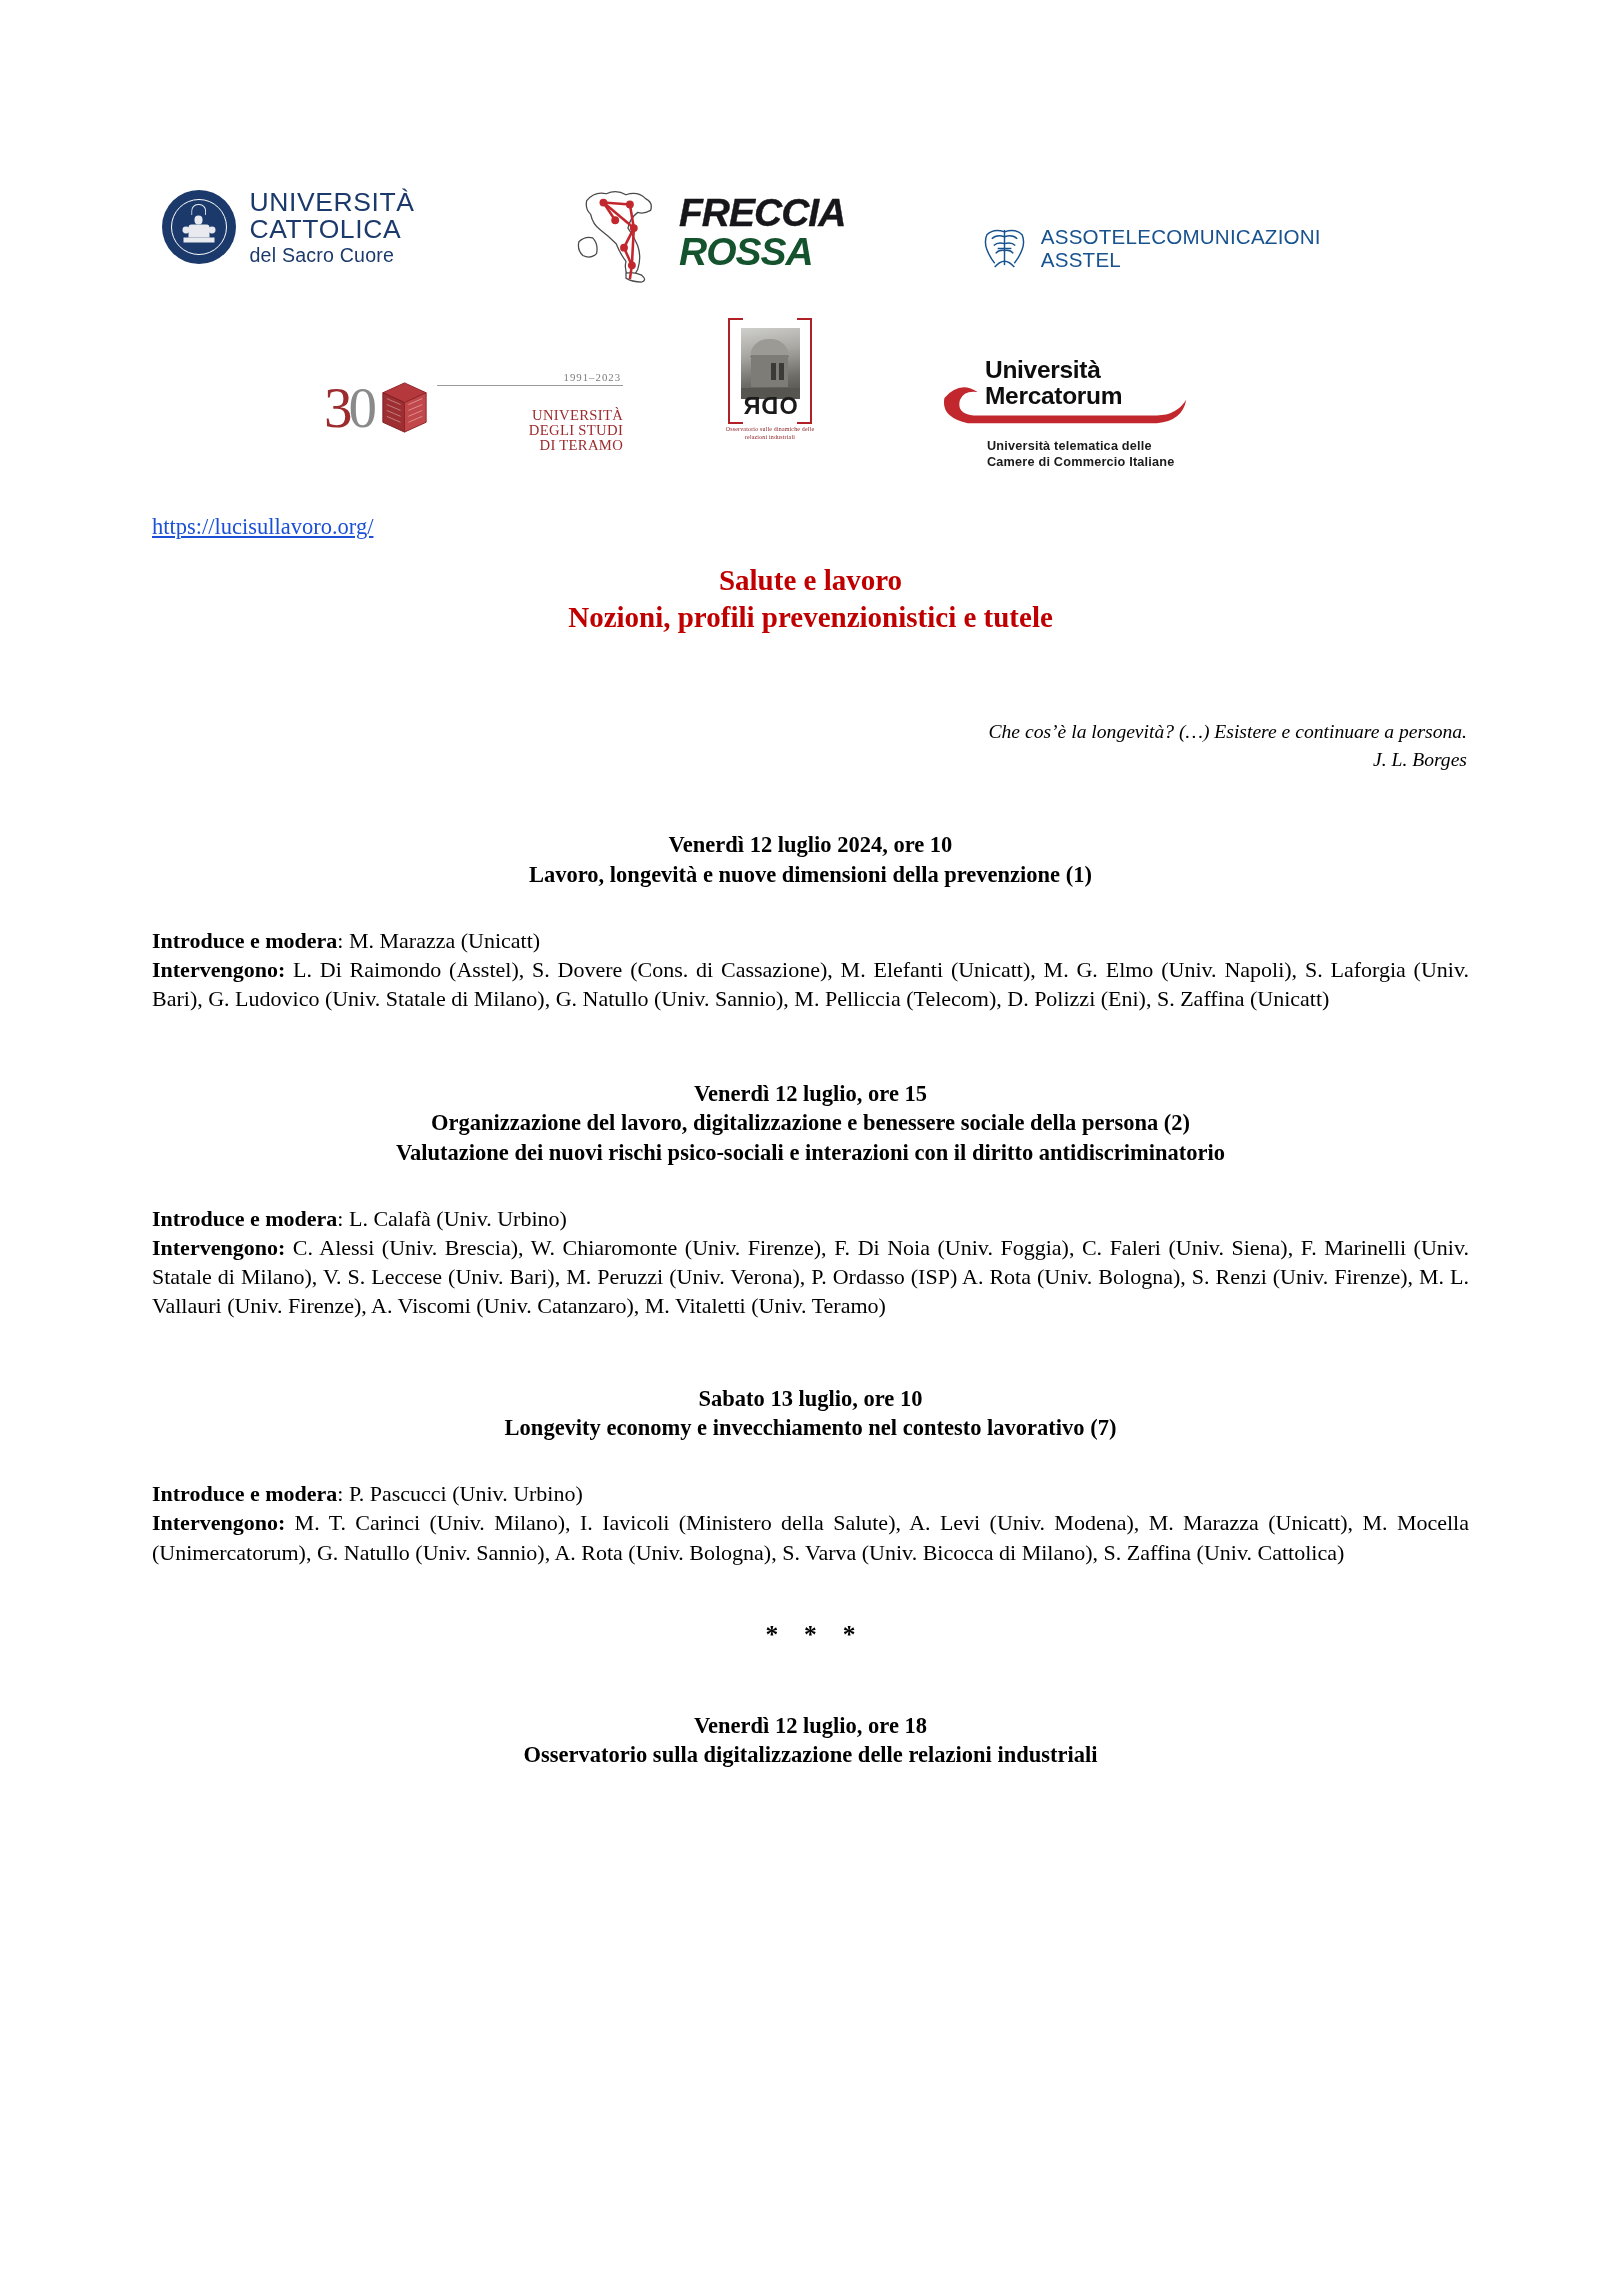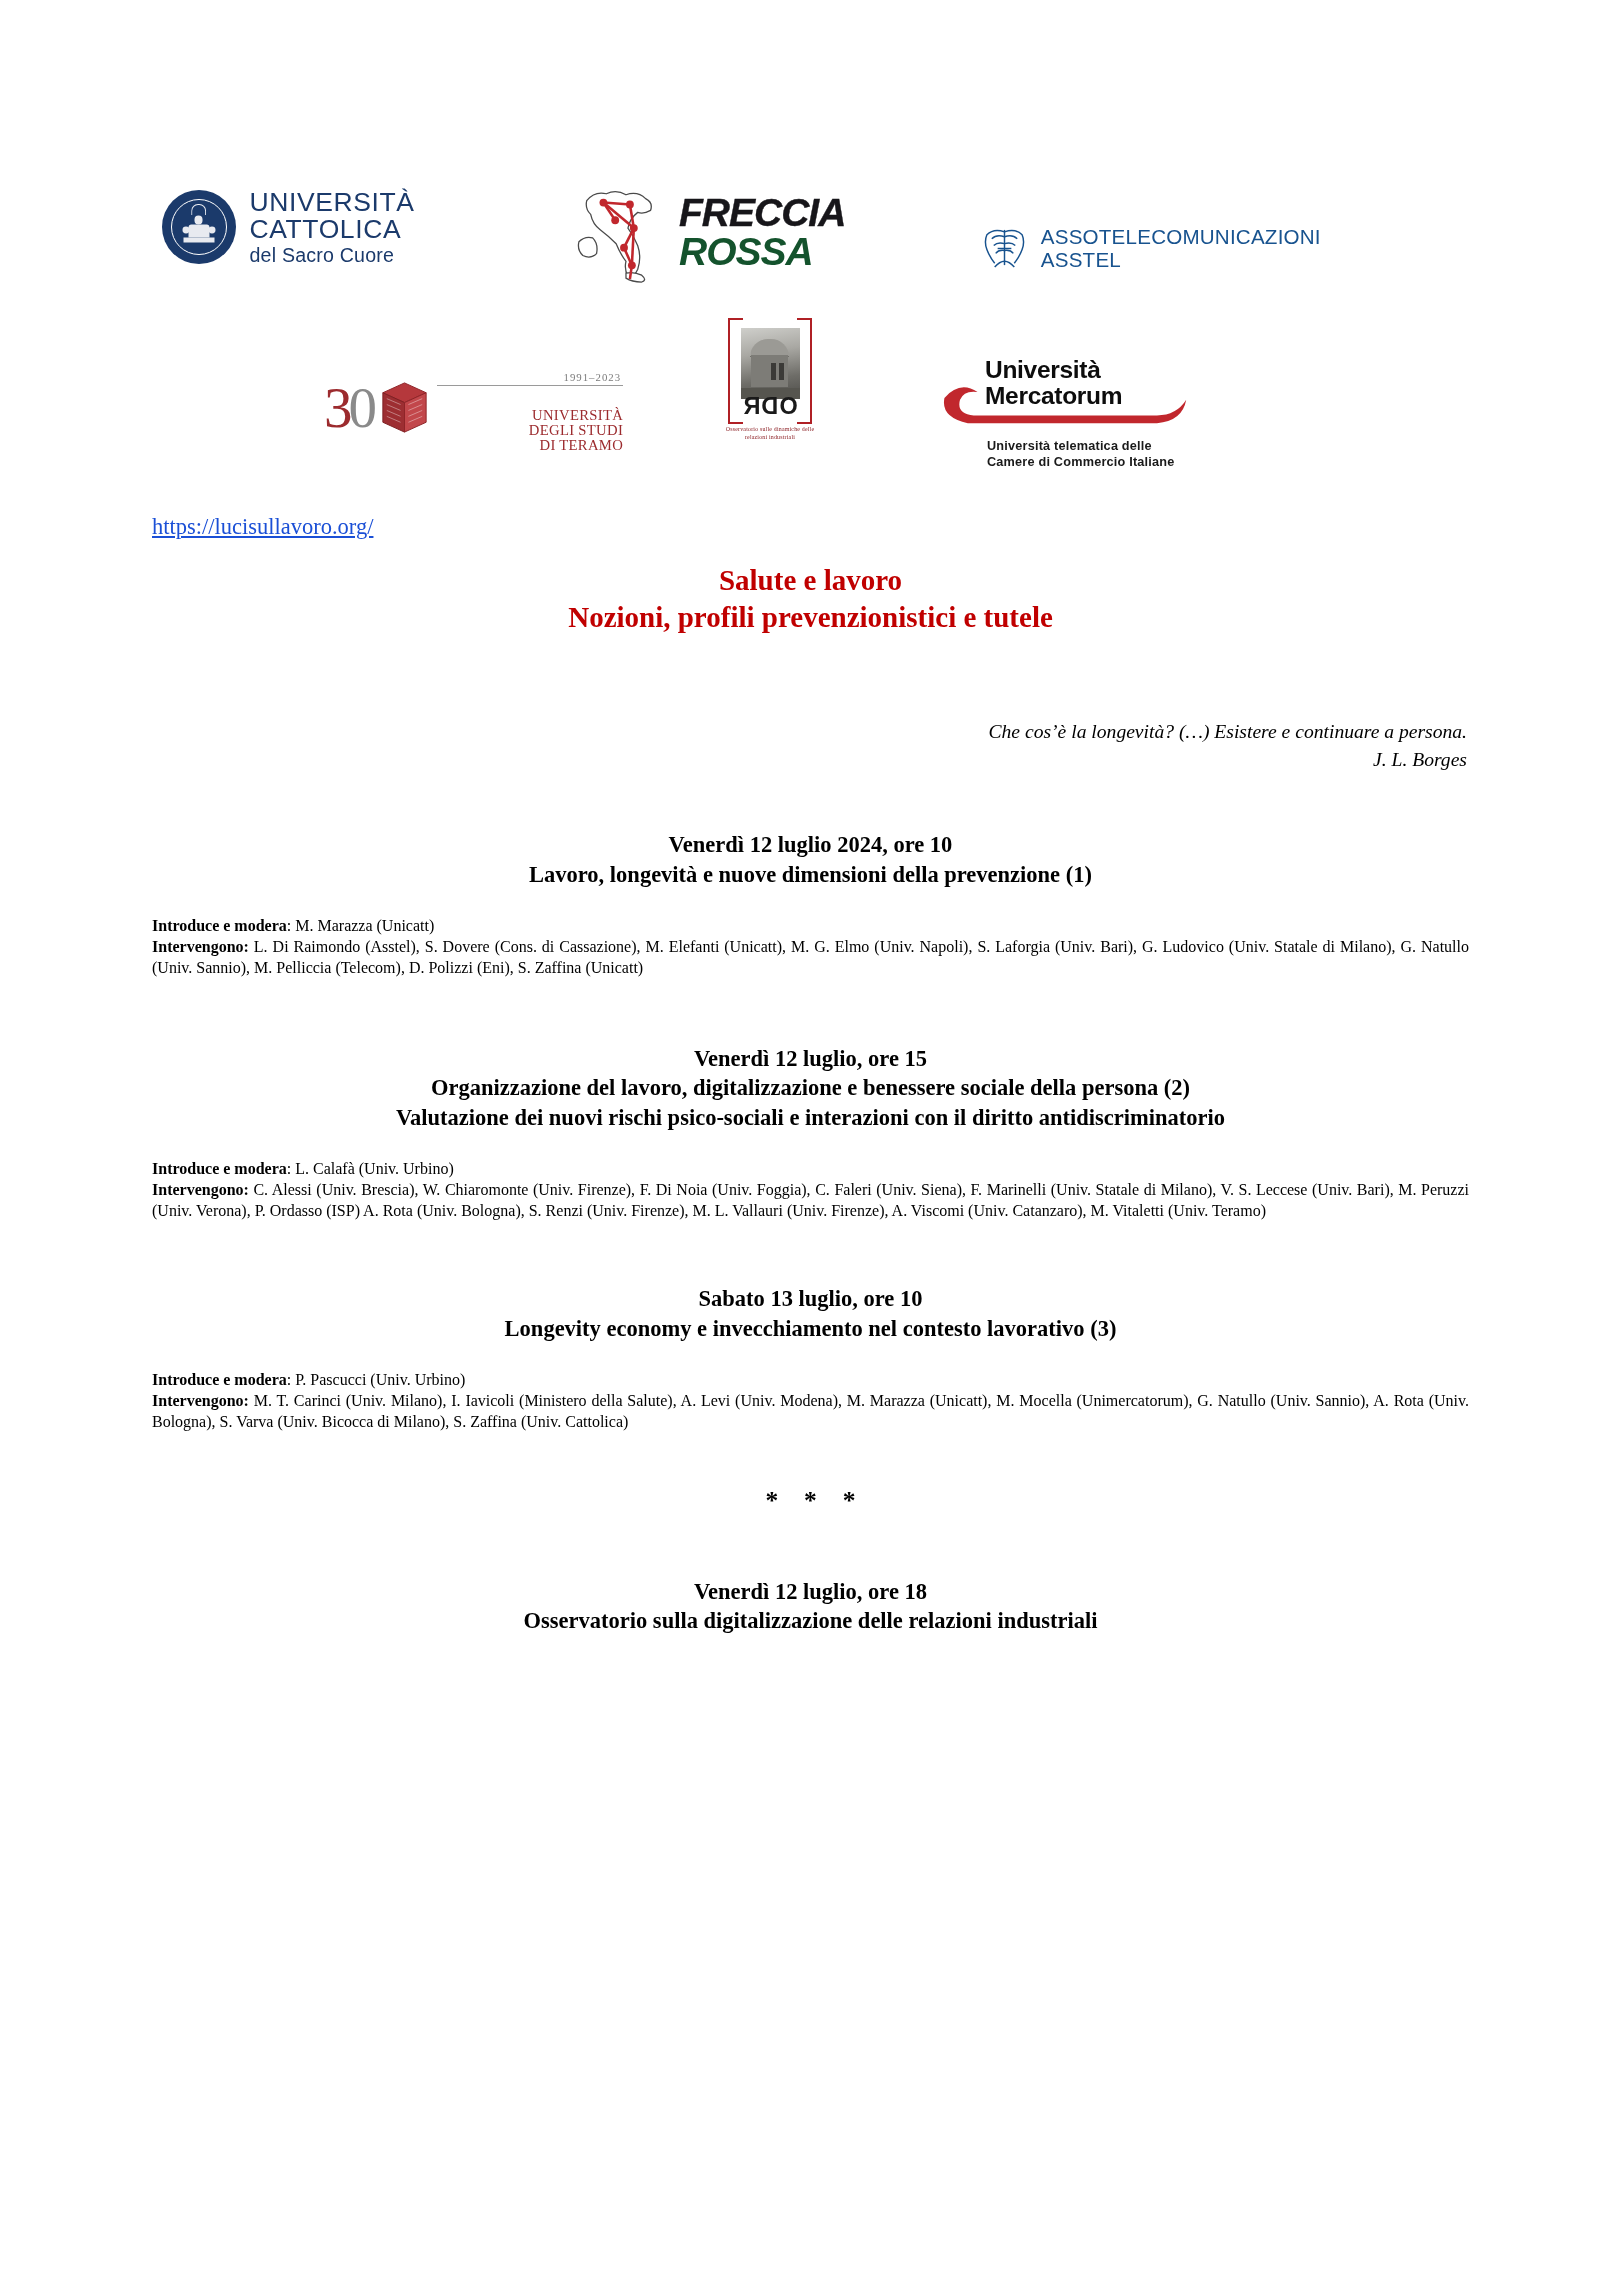--- a/index.html
+++ b/index.html
@@ -310,22 +310,22 @@
     font-weight: bold;
     font-size: 22.5px;
     line-height: 1.32;
   }
   .s1-head { margin-top: 57px; }
   .s2-head { margin-top: 65px; }
   .s3-head { margin-top: 63px; }
   .obs-head { margin-top: 61px; }
 
   .people {
-    margin-top: 25px;
-    font-size: 16px;
+    margin-top: 36px;
+    font-size: 22px;
     line-height: 1.33;
     text-align: justify;
     text-justify: inter-word;
   }
   .people p { margin: 0; }
   .people b { font-weight: bold; }
 
   .stars {
     text-align: center;
     font-size: 25.5px;
@@ -508,21 +508,21 @@
     </div>
     <div class="people">
       <p><b>Introduce e modera</b><span>: L. Calafà (Univ. Urbino)</span></p>
       <p><b>Intervengono:</b><span> C. Alessi (Univ. Brescia), W. Chiaromonte (Univ. Firenze), F. Di Noia (Univ. Foggia), C. Faleri (Univ. Siena), F. Marinelli (Univ. Statale di Milano), V. S. Leccese (Univ. Bari), M. Peruzzi (Univ. Verona), P. Ordasso (ISP) A. Rota (Univ. Bologna), S. Renzi (Univ. Firenze), M. L. Vallauri (Univ. Firenze), A. Viscomi (Univ. Catanzaro), M. Vitaletti (Univ. Teramo)</span></p>
     </div>
   </div>
 
   <div class="session">
     <div class="session-head s3-head">
       <div>Sabato 13 luglio, ore 10</div>
-      <div>Longevity economy e invecchiamento nel contesto lavorativo (3)</div>
+      <div>Longevity economy e invecchiamento nel contesto lavorativo (7)</div>
     </div>
     <div class="people">
       <p><b>Introduce e modera</b><span>: P. Pascucci (Univ. Urbino)</span></p>
       <p><b>Intervengono:</b><span> M. T. Carinci (Univ. Milano), I. Iavicoli (Ministero della Salute), A. Levi (Univ. Modena), M. Marazza (Unicatt), M. Mocella (Unimercatorum), G. Natullo (Univ. Sannio), A. Rota (Univ. Bologna), S. Varva (Univ. Bicocca di Milano), S. Zaffina (Univ. Cattolica)</span></p>
     </div>
   </div>
 
   <div class="stars">* * *</div>
 
   <div class="session-head obs-head">

